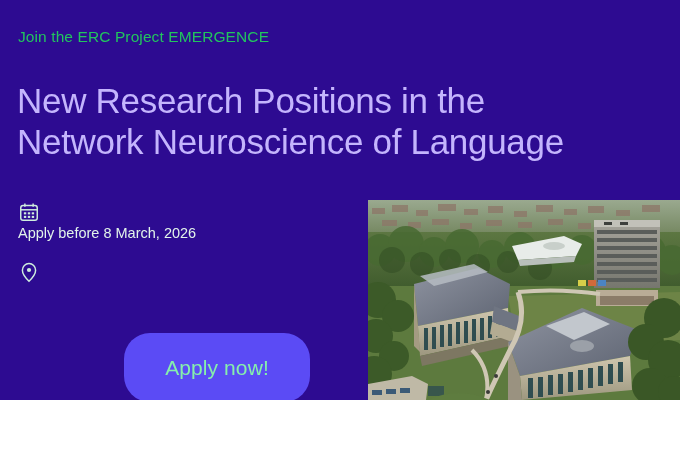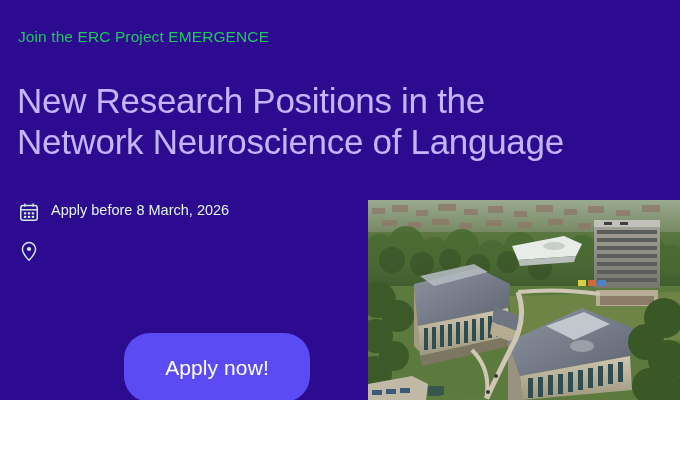--- a/index.html
+++ b/index.html
@@ -51,20 +51,21 @@
   .meta {
     position: absolute;
     left: 18px;
     top: 200px;
     width: 330px;
   }
   .meta-row {
     display: flex;
     align-items: flex-start;
     margin-bottom: 16px;
+    flex-direction: column;
   }
   .meta-icon {
     flex: 0 0 auto;
     width: 22px;
     height: 22px;
     margin-right: 11px;
     margin-top: 1px;
   }
   .meta-icon svg { display: block; }
   .meta-text {
@@ -76,21 +77,21 @@
   
   .cta {
     position: absolute;
     left: 124px;
     top: 333px;
     width: 186px;
     height: 69px;
     border: none;
     border-radius: 26px;
     background: #5b4bf5;
-    color: #ffffff;
+    color: #86efac;
     font-family: "Liberation Sans", sans-serif;
     font-size: 21px;
     font-weight: 400;
     letter-spacing: 0.1px;
     cursor: pointer;
     padding: 0;
   }
   
   .photo {
     position: absolute;

